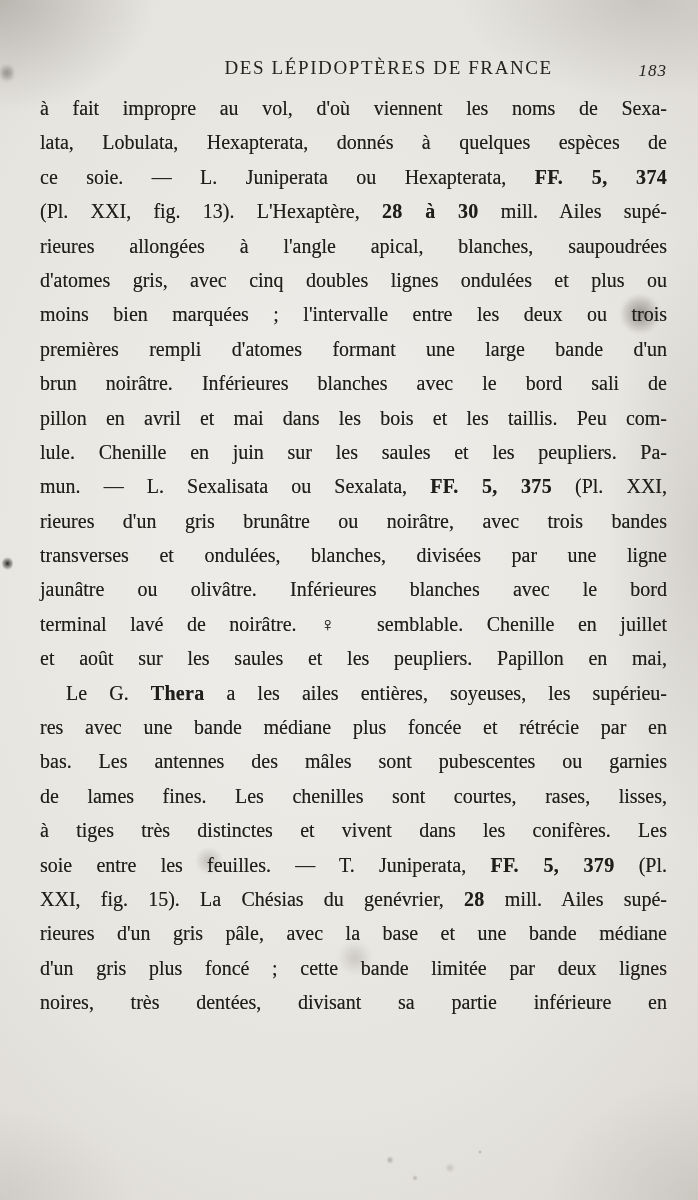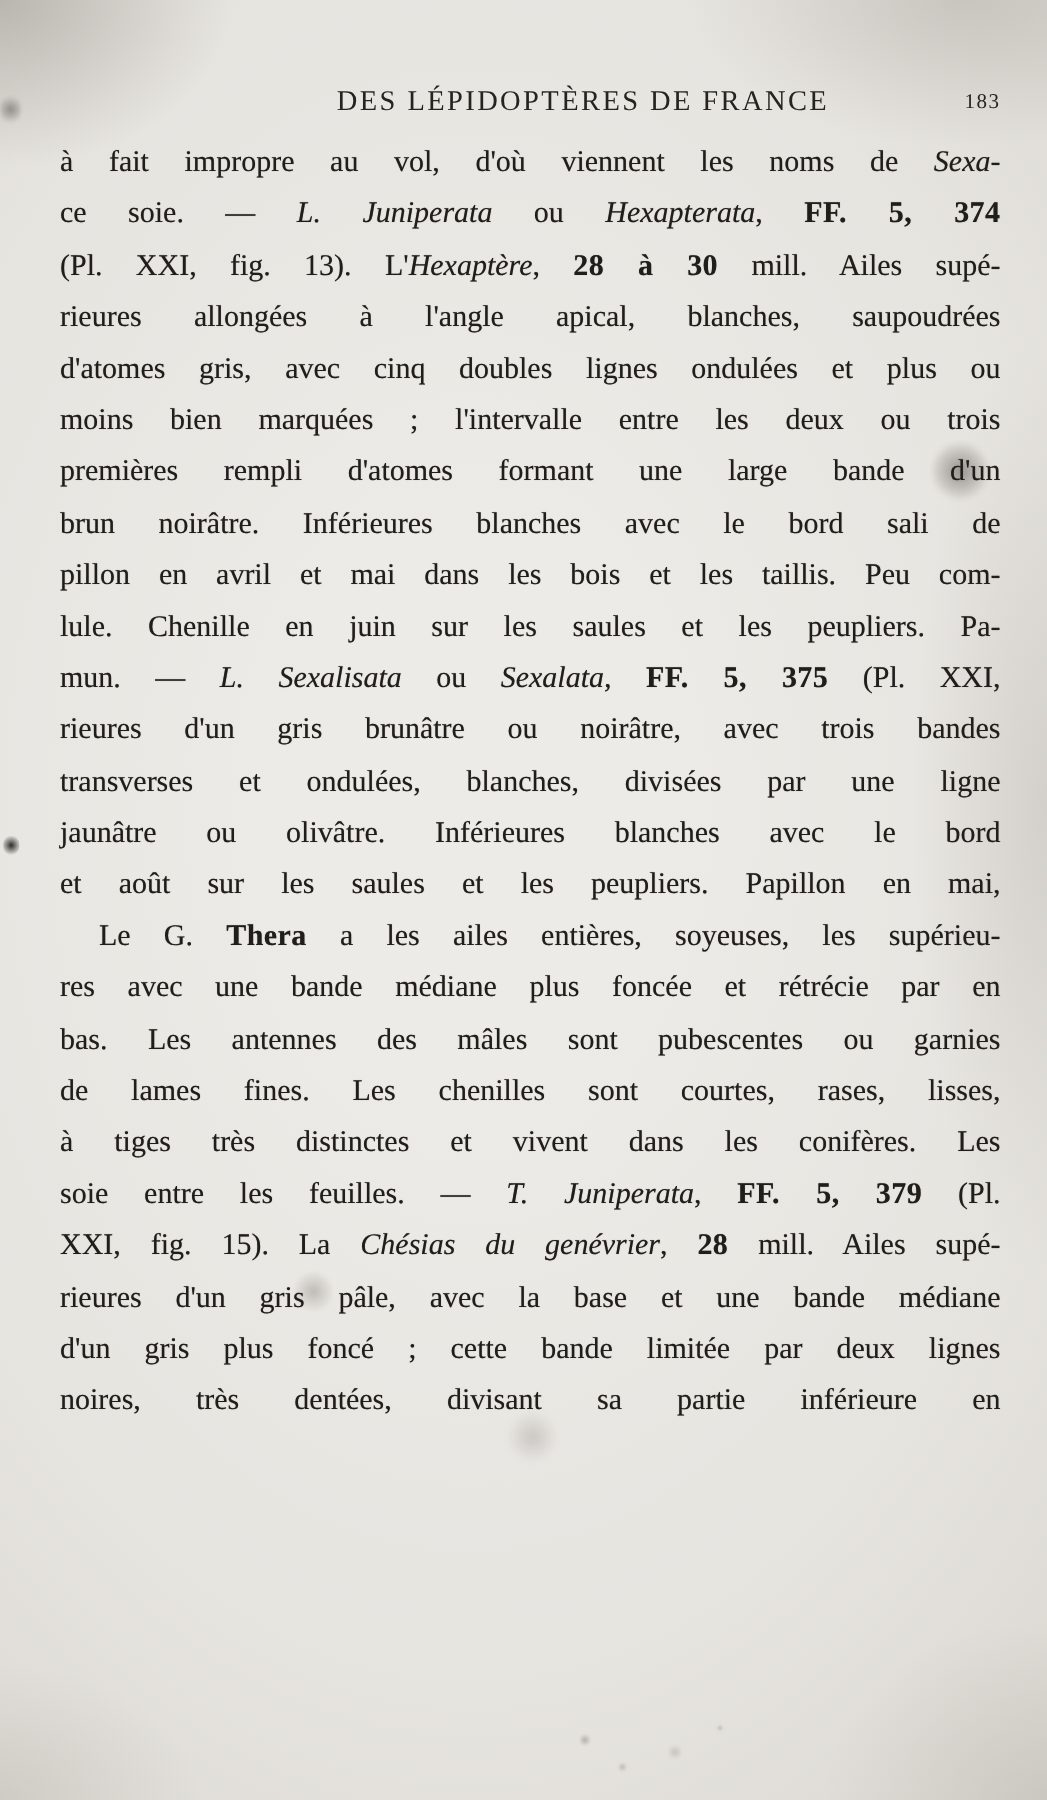--- a/index.html
+++ b/index.html
@@ -75,41 +75,42 @@
     font-size: 19px;
     font-weight: 400;
     letter-spacing: 1.6px;
     white-space: nowrap;
     color: #262420;
     margin-left: 45px;
   }
   .page-number {
     position: absolute;
     right: 0; top: 4px;
-    font-size: 14px;
+    font-size: 17px;
     letter-spacing: 1px;
     color: #262420;
+    font-style: italic;
   }
 
   .body-text {
     position: absolute;
     top: 91px; left: 40px; width: 627px;
     font-size: 20px;
     line-height: 34.4px;
     text-shadow: 0 0 0.5px rgba(32,30,27,0.55);
   }
   .line {
     height: 34.4px;
     text-align: justify;
     text-align-last: justify;
     white-space: normal;
   }
   .line.noj { text-align-last: left; }
   .line.indent { text-indent: 26px; font-family: Liberation Serif, serif; }
-  .i { font-style: italic; }
+  .i { }
   .b { font-weight: 700; letter-spacing: 0.3px; }
 </style>
 </head>
 <body>
 
 <div class="page">
 
   <div class="stain stain-blob"></div>
   <div class="stain stain-dot"></div>
   <div class="stain stain-smudge-1"></div>
@@ -117,33 +118,35 @@
   <div class="stain stain-specks"></div>
   <div class="stain stain-top-speck"></div>
 
   <div class="header">
     <div class="header-title">DES LÉPIDOPTÈRES DE FRANCE</div>
     <div class="page-number">183</div>
   </div>
 
   <div class="body-text" style="color: rgb(32, 30, 27);">
       <div class="line"><span>à fait impropre au vol, d'où viennent les noms de </span><span class="i">Sexa-</span></div>
+      <div class="line"><span class="i">lata, Lobulata, Hexapterata,</span><span> donnés à quelques espèces de</span></div>
       <div class="line"><span>ce soie. — </span><span class="i">L. Juniperata</span><span> ou </span><span class="i">Hexapterata</span><span>, </span><span class="b">FF. 5, 374</span></div>
       <div class="line"><span>(Pl. XXI, fig. 13). L'</span><span class="i">Hexaptère</span><span>, </span><span class="b">28 à 30</span><span> mill. Ailes supé-</span></div>
       <div class="line"><span>rieures allongées à l'angle apical, blanches, saupoudrées</span></div>
       <div class="line"><span>d'atomes gris, avec cinq doubles lignes ondulées et plus ou</span></div>
       <div class="line"><span>moins bien marquées ; l'intervalle entre les deux ou trois</span></div>
       <div class="line"><span>premières rempli d'atomes formant une large bande d'un</span></div>
       <div class="line"><span>brun noirâtre. Inférieures blanches avec le bord sali de</span></div>
       <div class="line"><span>pillon en avril et mai dans les bois et les taillis. Peu com-</span></div>
       <div class="line"><span>lule. Chenille en juin sur les saules et les peupliers. Pa-</span></div>
       <div class="line"><span>mun. — </span><span class="i">L. Sexalisata</span><span> ou </span><span class="i">Sexalata,</span><span> </span><span class="b">FF. 5, 375</span><span> (Pl. XXI,</span></div>
       <div class="line"><span>rieures d'un gris brunâtre ou noirâtre, avec trois bandes</span></div>
       <div class="line"><span>transverses et ondulées, blanches, divisées par une ligne</span></div>
       <div class="line"><span>jaunâtre ou olivâtre. Inférieures blanches avec le bord</span></div>
+      <div class="line"><span>terminal lavé de noirâtre. ♀ semblable. Chenille en juillet</span></div>
       <div class="line"><span>et août sur les saules et les peupliers. Papillon en mai,</span></div>
       <div class="line indent"><span>Le G. </span><span class="b">Thera</span><span> a les ailes entières, soyeuses, les supérieu-</span></div>
       <div class="line"><span>res avec une bande médiane plus foncée et rétrécie par en</span></div>
       <div class="line"><span>bas. Les antennes des mâles sont pubescentes ou garnies</span></div>
       <div class="line"><span>de lames fines. Les chenilles sont courtes, rases, lisses,</span></div>
       <div class="line"><span>à tiges très distinctes et vivent dans les conifères. Les</span></div>
       <div class="line"><span>soie entre les feuilles. — </span><span class="i">T. Juniperata</span><span>, </span><span class="b">FF. 5, 379</span><span> (Pl.</span></div>
       <div class="line"><span>XXI, fig. 15). La </span><span class="i">Chésias du genévrier</span><span>, </span><span class="b">28</span><span> mill. Ailes supé-</span></div>
       <div class="line"><span>rieures d'un gris pâle, avec la base et une bande médiane</span></div>
       <div class="line"><span>d'un gris plus foncé ; cette bande limitée par deux lignes</span></div>

